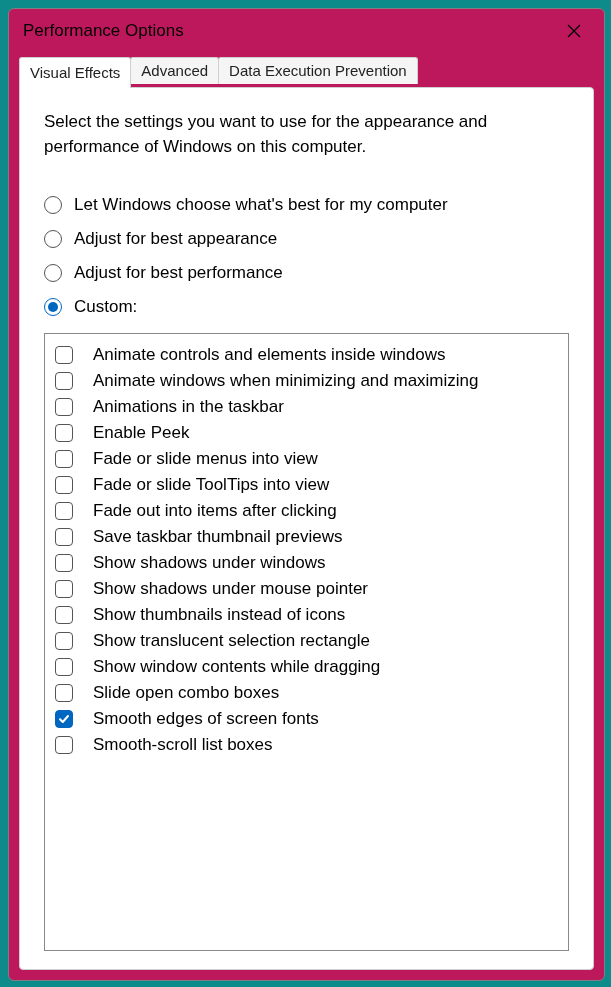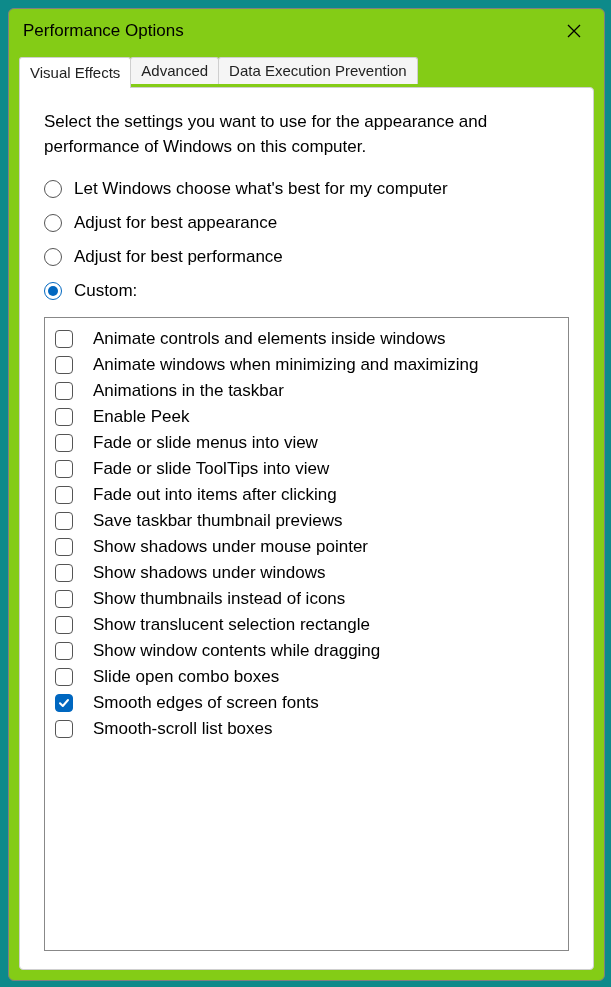--- a/index.html
+++ b/index.html
@@ -15,21 +15,21 @@
       height: 987px;
       overflow: hidden;
       position: relative;
     }
     .window {
       position: absolute;
       top: 8px;
       left: 8px;
       right: 6px;
       bottom: 6px;
-      background: #84cc16;
+      background: #be185d;
       border: 1px solid #808080;
       border-radius: 6px;
       display: flex;
       flex-direction: column;
     }
     .titlebar {
       display: flex;
       align-items: center;
       justify-content: space-between;
       padding: 6px 10px 4px 14px;
@@ -96,21 +96,21 @@
       display: flex;
       flex-direction: column;
       min-height: 0;
       position: relative;
       z-index: 1;
     }
     .intro {
       font-size: 17px;
       color: #000;
       line-height: 1.45;
-      margin-bottom: 20px;
+      margin-bottom: 36px;
     }
     .radio-group {
       display: flex;
       flex-direction: column;
       gap: 14px;
       margin-bottom: 16px;
     }
     .radio-row {
       display: flex;
       align-items: center;
@@ -285,25 +285,25 @@
           <div class="check-row">
             <div class="checkbox"></div>
             <div class="check-label">Fade out into items after clicking</div>
           </div>
           <div class="check-row">
             <div class="checkbox"></div>
             <div class="check-label">Save taskbar thumbnail previews</div>
           </div>
           <div class="check-row">
             <div class="checkbox"></div>
+            <div class="check-label">Show shadows under windows</div>
+          </div>
+          <div class="check-row">
+            <div class="checkbox"></div>
             <div class="check-label">Show shadows under mouse pointer</div>
-          </div>
-          <div class="check-row">
-            <div class="checkbox"></div>
-            <div class="check-label">Show shadows under windows</div>
           </div>
           <div class="check-row">
             <div class="checkbox"></div>
             <div class="check-label">Show thumbnails instead of icons</div>
           </div>
           <div class="check-row">
             <div class="checkbox"></div>
             <div class="check-label">Show translucent selection rectangle</div>
           </div>
           <div class="check-row">

